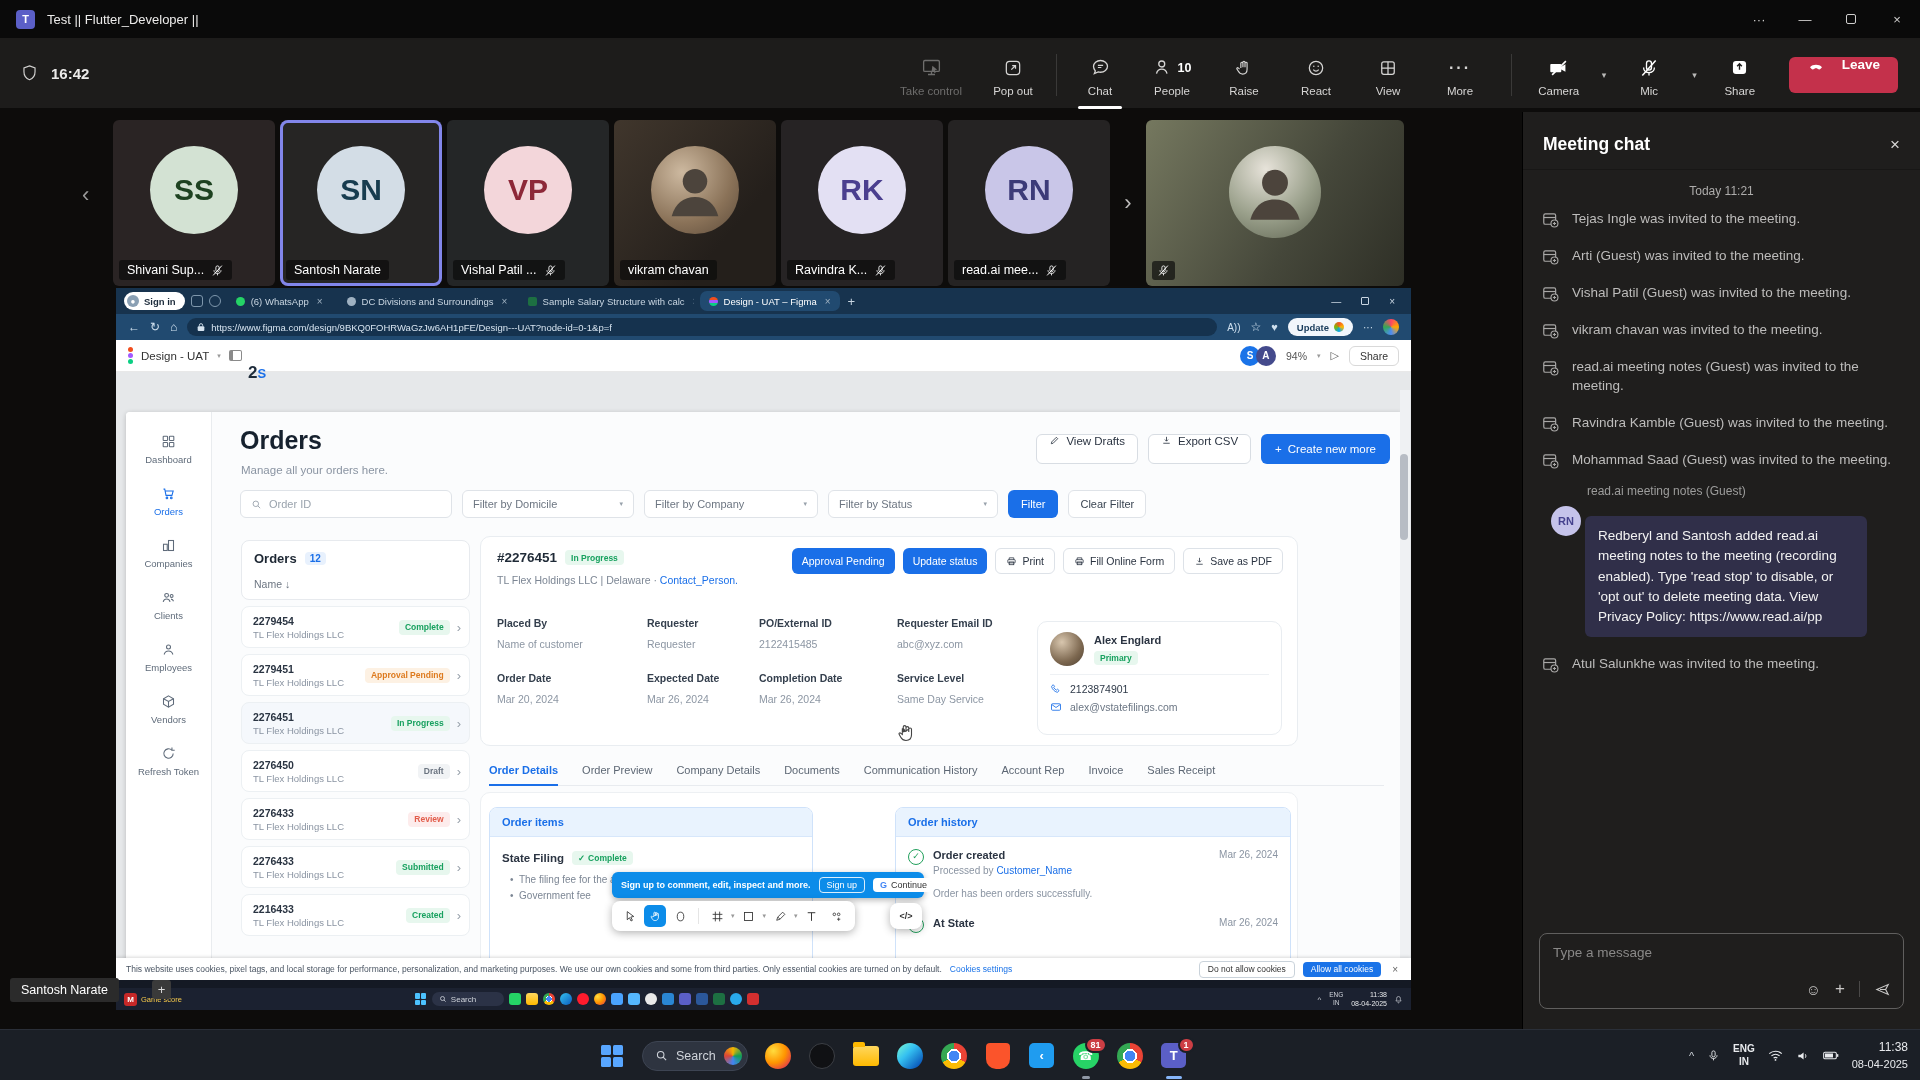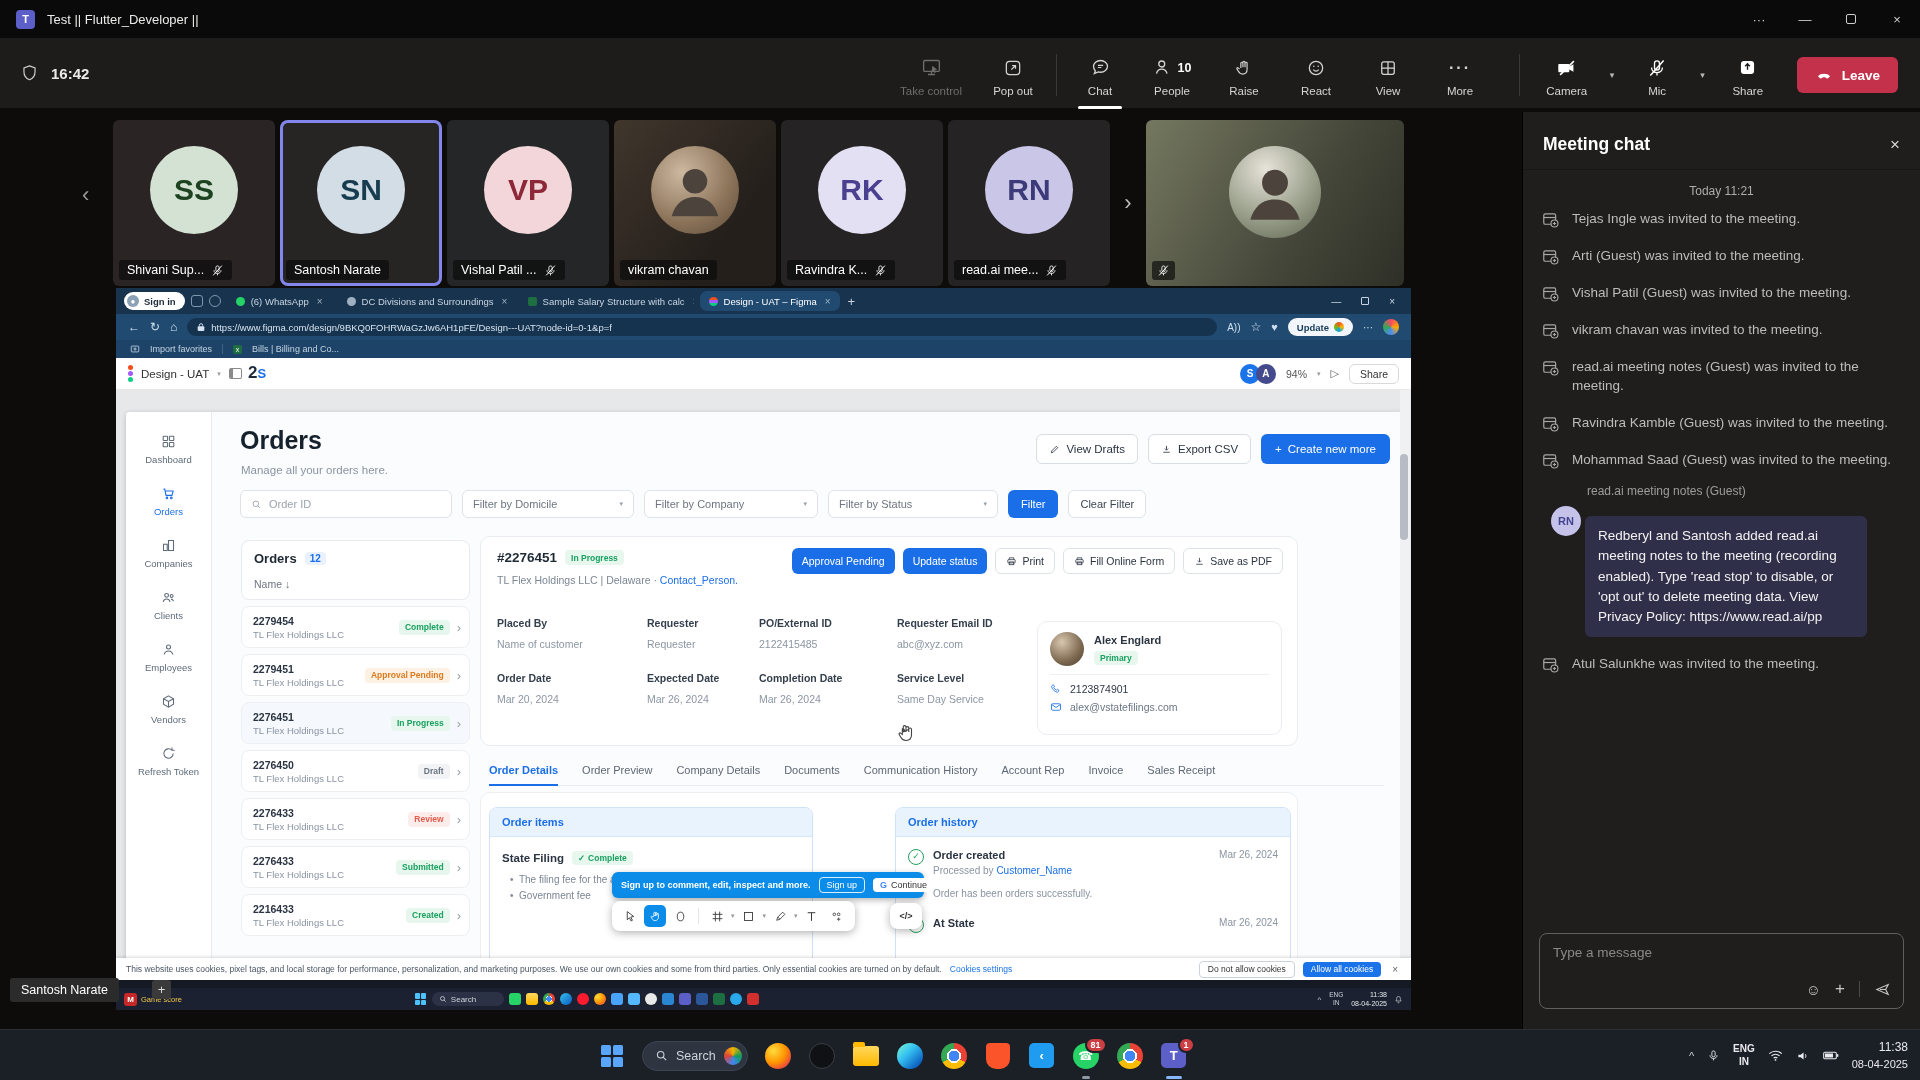--- a/index.html
+++ b/index.html
@@ -21,21 +21,21 @@
 .t-center{position:absolute;left:888px;top:0;height:74px;display:flex;align-items:center;gap:6px}
 .t-right{position:absolute;right:22px;top:0;height:74px;display:flex;align-items:center;gap:10px}
 .titem{width:66px;display:flex;flex-direction:column;align-items:center;gap:5px;color:#d6d5d4;font-size:11.5px;position:relative;padding-top:2px}
 .titem .irow{height:24px;display:flex;align-items:center;gap:4px}
 .titem.dis{color:#6e6d6c}
 .titem.wide{width:86px}
 .tdiv{width:1px;height:42px;background:#3a3938;margin:0 4px}
 .tactive::after{content:"";position:absolute;bottom:-12px;left:50%;transform:translateX(-50%);width:44px;height:3px;background:#fff;border-radius:2px}
 .pcount{font-size:12.5px;font-weight:bold;color:#fff}
 .chev{color:#b9b8b7;font-size:9px}
-.leavebtn{background:var(--leave-red,#c4314b);color:#fff;height:36px;border-radius:6px;display:flex;align-items:center;gap:9px;padding:0 18px;font-size:13.5px;font-weight:600;margin-left:6px}
+.leavebtn{background:var(--leave-red,#c4314b);color:#fff;height:36px;border-radius:6px;display:flex;align-items:flex-start;gap:17px;padding:0 18px;font-size:13.5px;font-weight:600;margin-left:6px}
 
 .main{position:absolute;top:112px;left:0;right:0;bottom:51px;display:flex}
 .stagecol{flex:1;position:relative;background:#0d0c0b;overflow:hidden}
 
 .strip-prev{position:absolute;left:82px;top:70px;color:#9a9a9a;font-size:22px;z-index:5}
 .tiles{position:absolute;left:113px;top:8px;display:flex;gap:5px;align-items:stretch;z-index:4}
 .tile{width:162px;height:166px;border-radius:6px;background:#272422;position:relative;overflow:hidden}
 .tile.active{box-shadow:0 0 0 3px var(--active-tile,#8286ea) inset;border-radius:8px}
 .tile.big{width:258px}
 .t-vk{background:linear-gradient(130deg,#40362c,#241f1b 70%)}
@@ -90,21 +90,21 @@
 
 .canvas{position:absolute;top:102px;left:0;right:0;height:568px;background:#e6e8ea;overflow:hidden}
 .design{position:absolute;left:10px;top:22px;width:1278px;height:640px;background:#fbfcfd;border-radius:4px;box-shadow:0 1px 5px rgba(0,0,0,.2);overflow:hidden}
 .dnav{position:absolute;left:0;top:0;bottom:0;width:86px;background:#fff;border-right:1px solid #e9ecef;display:flex;flex-direction:column;align-items:center;padding-top:22px;gap:21px}
 .dni{display:flex;flex-direction:column;align-items:center;gap:5px;font-size:9.5px;color:#5f6b7a}
 .dni.on{color:#1a6fe8}
 .dmain{position:absolute;left:86px;top:0;right:0;bottom:0}
 .dh1{position:absolute;left:28px;top:14px;font-size:25px;font-weight:600;color:#16212e}
 .dsub{position:absolute;left:29px;top:52px;font-size:11.5px;color:#8a94a2}
 .dact{position:absolute;right:14px;top:22px;display:flex;gap:10px}
-.btn-o{border:1px solid #d8dde3;border-radius:6px;height:30px;padding:0 12px;font-size:11.5px;color:#2b3442;background:#fff;display:flex;align-items:center;gap:6px}
+.btn-o{border:1px solid #d8dde3;border-radius:6px;height:30px;padding:0 12px;font-size:11.5px;color:#2b3442;background:#fff;display:flex;align-items:flex-start;gap:6px}
 .btn-b{background:var(--accent-blue,#1a6fe8);color:#fff;border:none;border-radius:6px;height:30px;padding:0 14px;font-size:11.5px;display:flex;align-items:center;gap:6px}
 .dfilters{position:absolute;left:28px;top:78px;display:flex;gap:10px;align-items:center}
 .fsearch{width:212px;height:28px;border:1px solid #dfe3e8;border-radius:6px;background:#fff;display:flex;align-items:center;gap:7px;padding:0 10px;font-size:11px;color:#9aa3ad}
 .fsel{height:28px;border:1px solid #dfe3e8;border-radius:6px;background:#fff;display:flex;align-items:center;justify-content:space-between;padding:0 10px;font-size:11px;color:#6d7682}
 .fbtn{height:28px;border-radius:6px;background:var(--accent-blue,#1a6fe8);color:#fff;font-size:11px;display:flex;align-items:center;padding:0 13px}
 .fclr{height:28px;border-radius:6px;border:1px solid #dfe3e8;background:#fff;color:#3a4552;font-size:11px;display:flex;align-items:center;padding:0 11px}
 .lcol{position:absolute;left:29px;top:128px;width:229px}
 .lhead{background:#fff;border:1px solid #e7eaee;border-radius:8px;padding:10px 12px 9px}
 .lh1{display:flex;align-items:center;gap:8px;font-size:13px;font-weight:bold;color:#1d2733}
 .lcount{background:#e8f1fd;color:#1a6fe8;font-size:10px;font-weight:600;border-radius:4px;padding:1px 5px}
@@ -525,30 +525,20 @@
               <span style="font-size:12px">☆</span>
               <span style="font-size:11px">♥</span>
               <div class="updbtn">
                   <span>Update</span>
                   <span class="swirl"></span>
                 </div>
               <span>···</span>
               <span class="pava"></span>
             </div>
           </div>
-          <div class="bookmarks">
-            <svg width="10" height="10" viewBox="0 0 24 24">
-                <rect x="3" y="5" width="18" height="14" rx="2" fill="none" stroke="#c4d4e2" stroke-width="2"></rect>
-                <path d="M8 12h8M12 8v8" stroke="#c4d4e2" stroke-width="2"></path>
-              </svg>
-            <span>Import favorites</span>
-            <span class="bkdiv"></span>
-            <span class="xlsq">x</span>
-            <span>Bills | Billing and Co...</span>
-          </div>
           <div class="figbar">
             <div class="figlogo">
                 <span style="background:#f24e1e"></span>
                 <span style="background:#a259ff"></span>
                 <span style="background:#0acf83"></span>
               </div>
             <span class="fname">Design - UAT</span>
             <span style="font-size:7px;color:#999">▾</span>
             <span class="layic"></span>
             <div class="figr">

